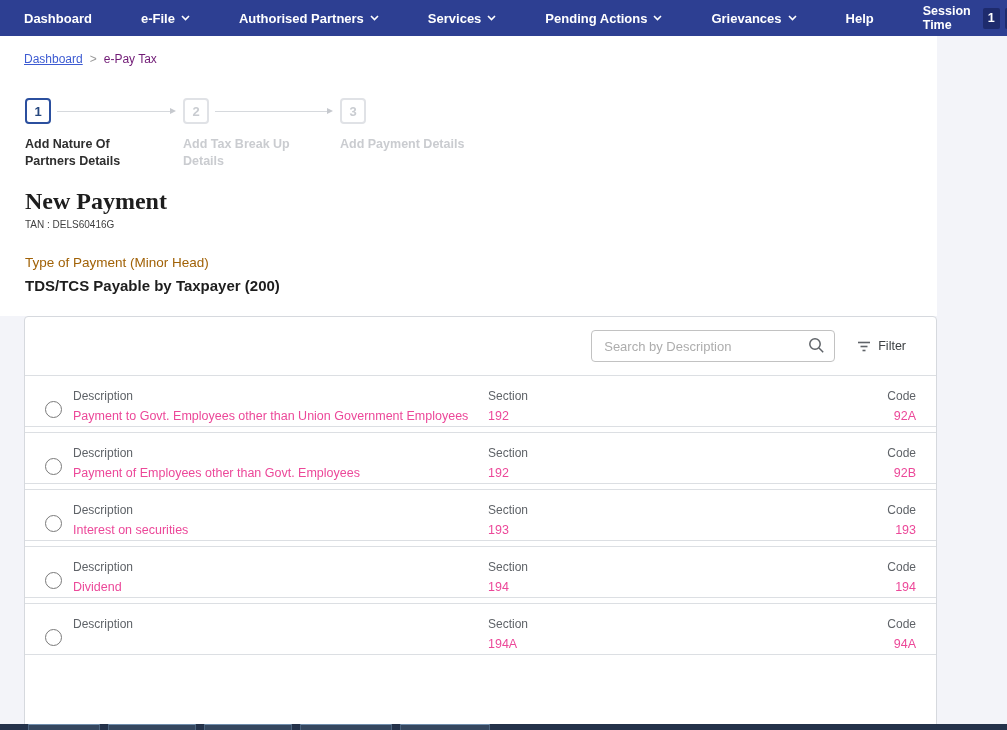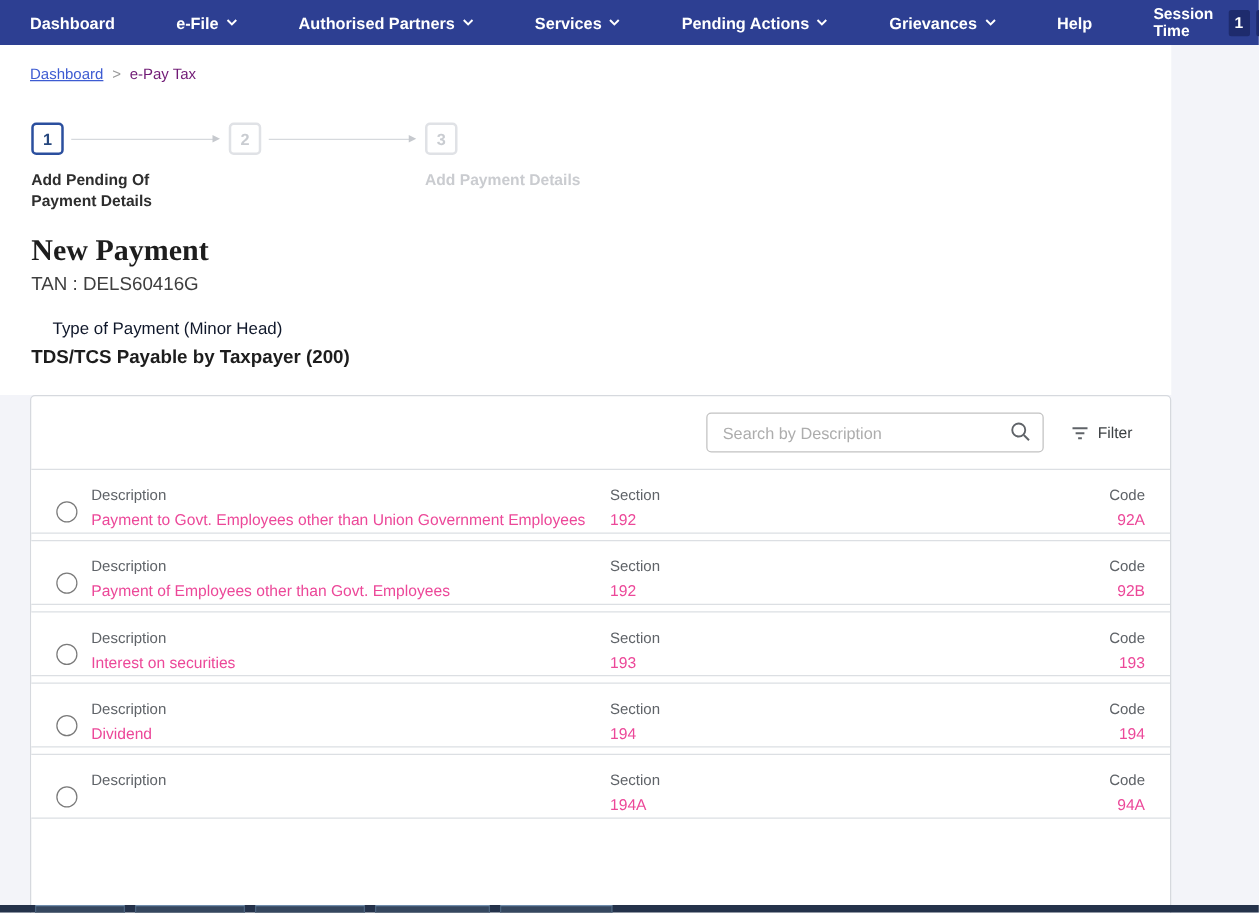--- a/index.html
+++ b/index.html
@@ -39,31 +39,31 @@
   .cn1 { left:57px; width:114px; } .cn2 { left:215px; width:113px; }
   .connector::after { content:""; position:absolute; right:-5px; top:-3px;
     border-left:6px solid #c6c9ce; border-top:3.5px solid transparent;
     border-bottom:3.5px solid transparent; }
   .step-label { position:absolute; top:38px; width:132px; font-size:12.5px;
     line-height:17px; font-weight:bold; }
   .sl1 { left:25px; color:#2e2e2e; } .sl2 { left:183px; color:#caccd0; } .sl3 { left:340px; color:#caccd0; }
 
   .page-title { position:absolute; top:152px; left:25px; font-size:24px;
     font-weight:bold; color:#1d1d1d;font-family:Liberation Serif, serif; }
-  .tan-line { position:absolute; top:183px; left:25px; font-size:15px; color:#3f3f3f; }
-  .minor-label { position:absolute; top:219px; left:42px; font-size:13.5px; color:#0f172a; }
+  .tan-line { position:absolute; top:183px; left:25px; font-size:10px; color:#3f3f3f; }
+  .minor-label { position:absolute; top:219px; left:25px; font-size:13.5px; color:#a16207; }
   .minor-value { position:absolute; top:241px; left:25px; font-size:15px;
     font-weight:bold; color:#1d1d1d; }
 
   
   .card { position:absolute; top:316px; left:24px; width:913px; height:500px;
     background:#fff; border:1px solid #d6d9de; border-radius:4px; }
   .card-header { height:58px; display:flex; align-items:center;
     justify-content:flex-end; gap:22px; padding-right:30px; }
-  .search-wrap { position:relative; width:270px; height:32px; }
+  .search-wrap { position:relative; width:244px; height:32px; }
   .search-wrap input { width:100%; height:100%; border:1px solid #c2c2c2;
     border-radius:4px; padding:0 36px 0 12px; font-size:13px; color:#333;
     font-family:"Liberation Sans", sans-serif; outline:none; }
   .search-wrap input::placeholder { color:#adadad; }
   .search-icon { position:absolute; right:10px; top:7px; cursor:pointer; }
   .filter-btn { display:flex; align-items:center; gap:7px; font-size:12.5px;
     color:#3c4043; cursor:pointer; }
 
   .row { position:relative; height:52px; border-top:1px solid #dcdfe3;
     border-bottom:1px solid #dcdfe3; background:#fff; }
@@ -139,21 +139,22 @@
     <span class="bc-sep">&gt;</span>
     <span class="bc-cur">e-Pay Tax</span>
   </div>
 
   <div class="stepper">
     <div class="step-box active sb1">1</div>
     <div class="connector cn1"></div>
     <div class="step-box inactive sb2">2</div>
     <div class="connector cn2"></div>
     <div class="step-box inactive sb3">3</div>
-    <div class="step-label sl1">Add Pending Of Payment Details</div>
+    <div class="step-label sl1">Add Nature Of Partners Details</div>
+    <div class="step-label sl2">Add Tax Break Up Details</div>
     <div class="step-label sl3">Add Payment Details</div>
   </div>
 
   <div class="page-title">New Payment</div>
   <div class="tan-line">TAN : DELS60416G</div>
   <div class="minor-label">Type of Payment (Minor Head)</div>
   <div class="minor-value">TDS/TCS Payable by Taxpayer (200)</div>
 </div>
 
 <div class="card">

